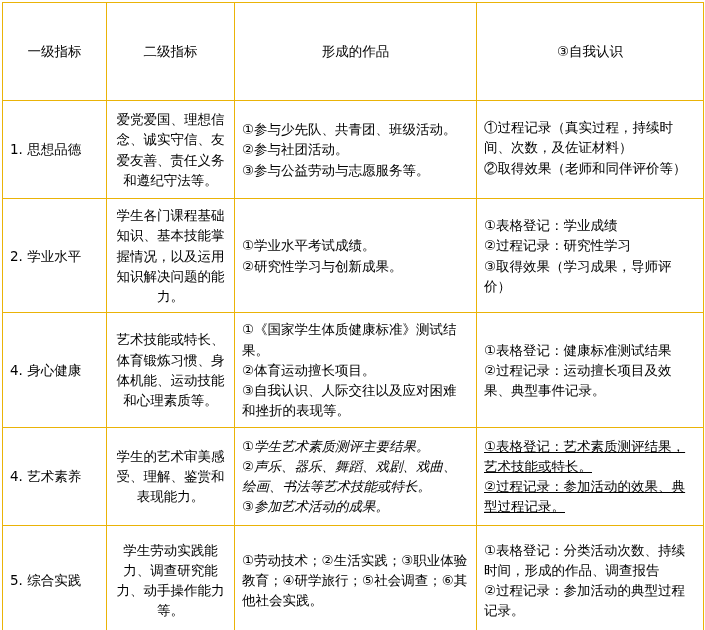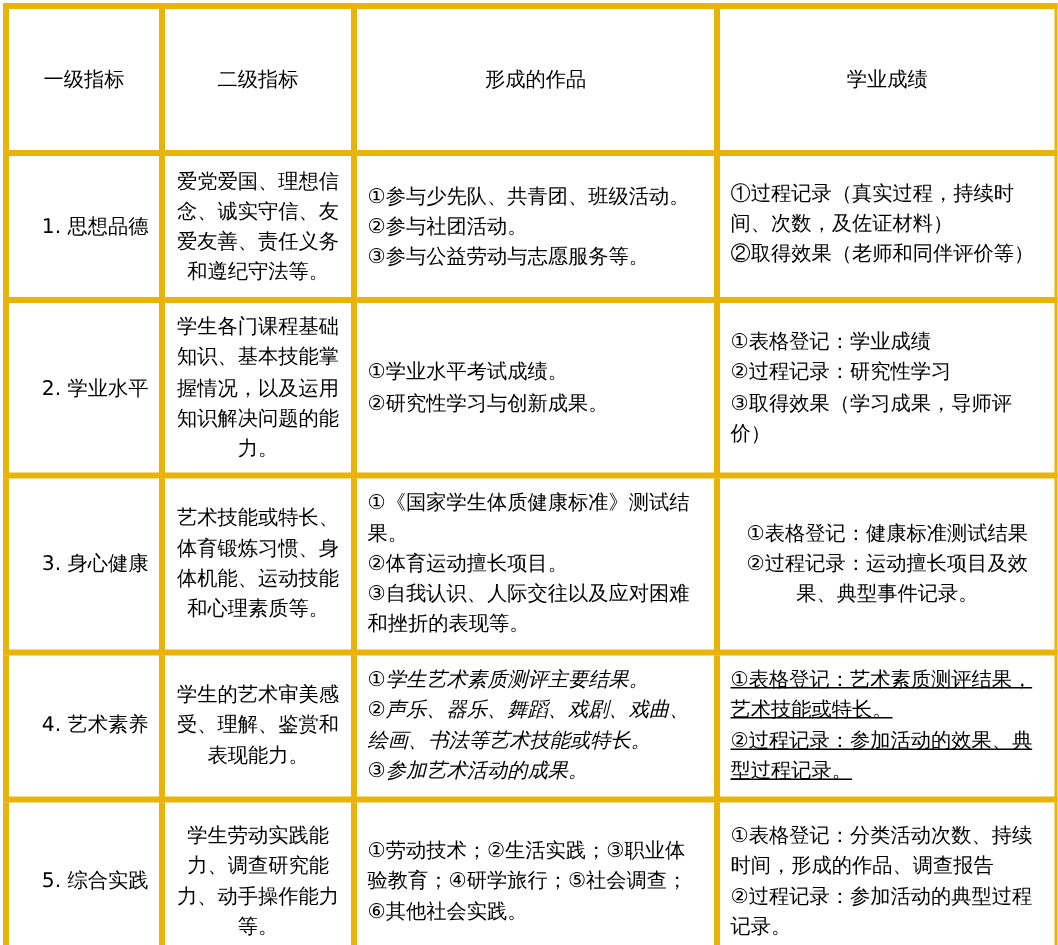--- a/index.html
+++ b/index.html
@@ -20,40 +20,40 @@
     box-sizing: border-box;
     padding: 2px 2px 0 2px;
   }
   table.grid {
     width: 701px;
     border-collapse: collapse;
     table-layout: fixed;
   }
   table.grid th,
   table.grid td {
-    border: 4px solid #eab308;
+    border: 1px solid #eab308;
     vertical-align: middle;
     font-weight: normal;
     font-size: 13.5px;
     line-height: 1.5;
     padding: 6px 7px;
     box-sizing: border-box;
   }
   col.c0 { width: 104px; }
   col.c1 { width: 128px; }
   col.c2 { width: 242px; }
   col.c3 { width: 227px; }
 
   thead th {
     text-align: center;
     height: 98px;
     font-size: 15px;
   }
   td.idx {
-    text-align: right;
+    text-align: left;
     font-size: 14px;
   }
   td.second {
     text-align: center;
     font-size: 13.5px;
   }
   td.points, td.method {
     text-align: left;
     font-size: 13.5px;
   }
@@ -72,21 +72,21 @@
       <col class="c0">
         <col class="c1">
         <col class="c2">
         <col class="c3">
     </colgroup>
     <thead>
       <tr>
         <th>一级指标</th>
         <th>二级指标</th>
         <th>形成的作品</th>
-        <th>学业成绩</th>
+        <th>③自我认识</th>
       </tr>
     </thead>
     <tbody>
       <tr class="row-1">
         <td class="idx">1. 思想品德</td>
         <td class="second">爱党爱国、理想信念、诚实守信、友爱友善、责任义务和遵纪守法等。</td>
         <td class="points" style="white-space: pre-wrap;">①参与少先队、共青团、班级活动。
 ②参与社团活动。
 ③参与公益劳动与志愿服务等。</td>
         <td class="method" style="white-space: pre-wrap; font-family: Liberation Mono, monospace;">①过程记录（真实过程，持续时间、次数，及佐证材料）
@@ -95,26 +95,26 @@
       <tr class="row-2">
         <td class="idx">2. 学业水平</td>
         <td class="second">学生各门课程基础知识、基本技能掌握情况，以及运用知识解决问题的能力。</td>
         <td class="points" style="white-space: pre-wrap;">①学业水平考试成绩。
 ②研究性学习与创新成果。</td>
         <td class="method" style="white-space: pre-wrap;">①表格登记：学业成绩
 ②过程记录：研究性学习
 ③取得效果（学习成果，导师评价）</td>
       </tr>
       <tr class="row-3">
-        <td class="idx">3. 身心健康</td>
+        <td class="idx">4. 身心健康</td>
         <td class="second">艺术技能或特长、体育锻炼习惯、身体机能、运动技能和心理素质等。</td>
         <td class="points" style="white-space: pre-wrap;">①《国家学生体质健康标准》测试结果。
 ②体育运动擅长项目。
 ③自我认识、人际交往以及应对困难和挫折的表现等。</td>
-        <td class="method" style="white-space: pre-wrap; text-align: center;">①表格登记：健康标准测试结果
+        <td class="method" style="white-space: pre-wrap;">①表格登记：健康标准测试结果
 ②过程记录：运动擅长项目及效果、典型事件记录。</td>
       </tr>
       <tr class="row-4">
         <td class="idx">4. 艺术素养</td>
         <td class="second">学生的艺术审美感受、理解、鉴赏和表现能力。</td>
         <td class="points" style="white-space: pre-wrap; font-style: italic;">①学生艺术素质测评主要结果。
 ②声乐、器乐、舞蹈、戏剧、戏曲、绘画、书法等艺术技能或特长。
 ③参加艺术活动的成果。</td>
         <td class="method" style="white-space: pre-wrap; text-decoration: underline;">①表格登记：艺术素质测评结果，艺术技能或特长。
 ②过程记录：参加活动的效果、典型过程记录。</td>

